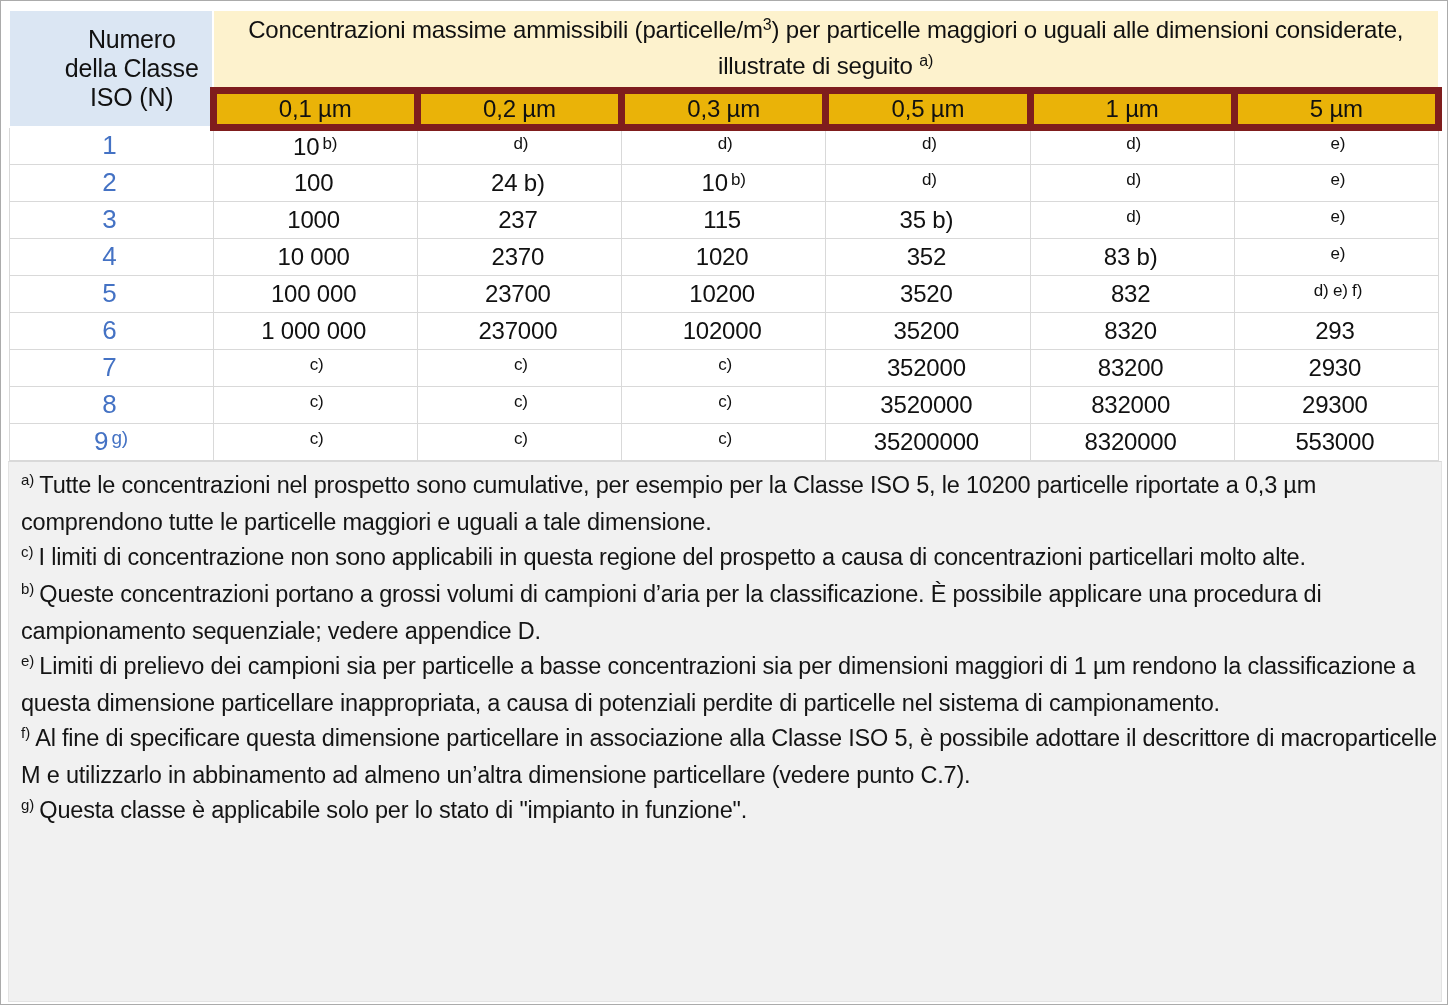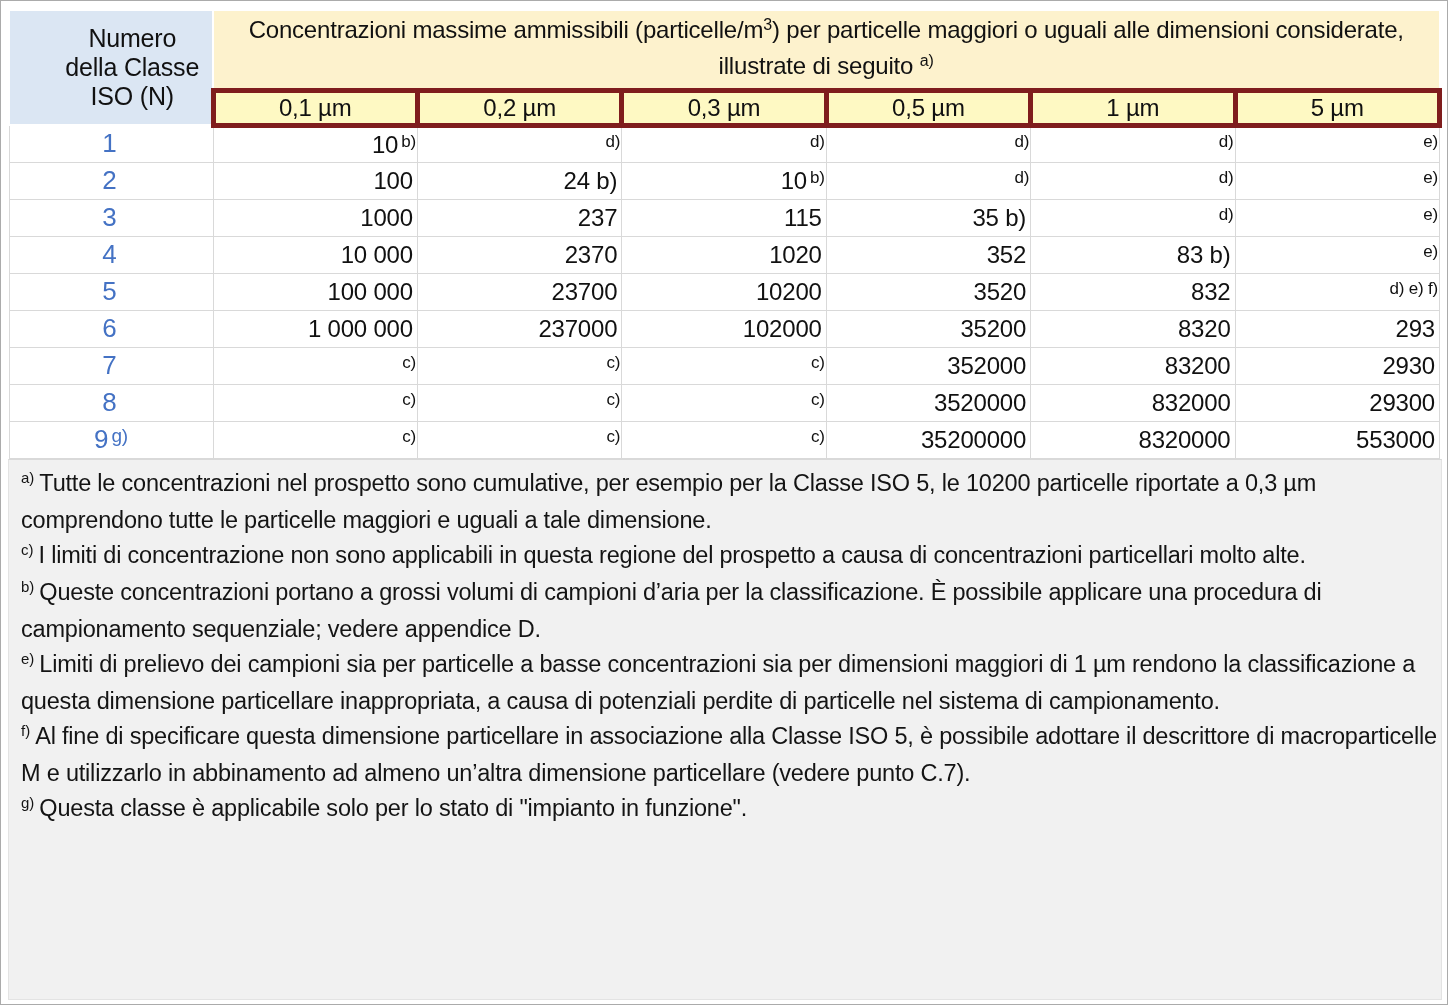--- a/index.html
+++ b/index.html
@@ -17,30 +17,30 @@
     width:204px;background:#dbe6f3;border:2px solid #ffffff;
     font-weight:normal;font-size:25px;text-align:center;vertical-align:middle;
   }
   th.corner .cline{line-height:29px;padding-left:44px;}
   th.main{
     background:#fdf2cd;border:2px solid #ffffff;
     font-weight:normal;font-size:24px;text-align:center;vertical-align:middle;
     height:80px;line-height:33px;padding:0 21px;
   }
   th.size{
-    background:#fef9c3;border:5px solid #7f1d1d;
+    background:#eab308;border:7px solid #7f1d1d;
     font-weight:normal;font-size:24px;text-align:center;vertical-align:middle;
     height:34px;width:205px;
   }
   .hsup{font-size:16px;position:relative;top:-8px;letter-spacing:0;}
 
   
   tbody td{border:1px solid #d9d9d9;height:37px;vertical-align:middle;}
   td.class-cell{text-align:center;color:#4472c4;font-size:26px;}
-  td.data-cell{font-size:24px;text-align:right;}
+  td.data-cell{font-size:24px;text-align:center;}
   .sup{font-size:17px;position:relative;top:-6px;margin-left:3px;letter-spacing:-0.2px;}
   td.class-cell .sup{color:#4472c4;font-size:19px;}
 
   
   .footnotes{
     width:1434px;box-sizing:border-box;background:#f1f1f1;
     border:1px solid #e3e3e3;border-top:1px solid #d9d9d9;
     min-height:541px;padding:6px 4px 8px 12px;
   }
   .footnote{font-size:23.5px;line-height:35px;color:#141414;}

